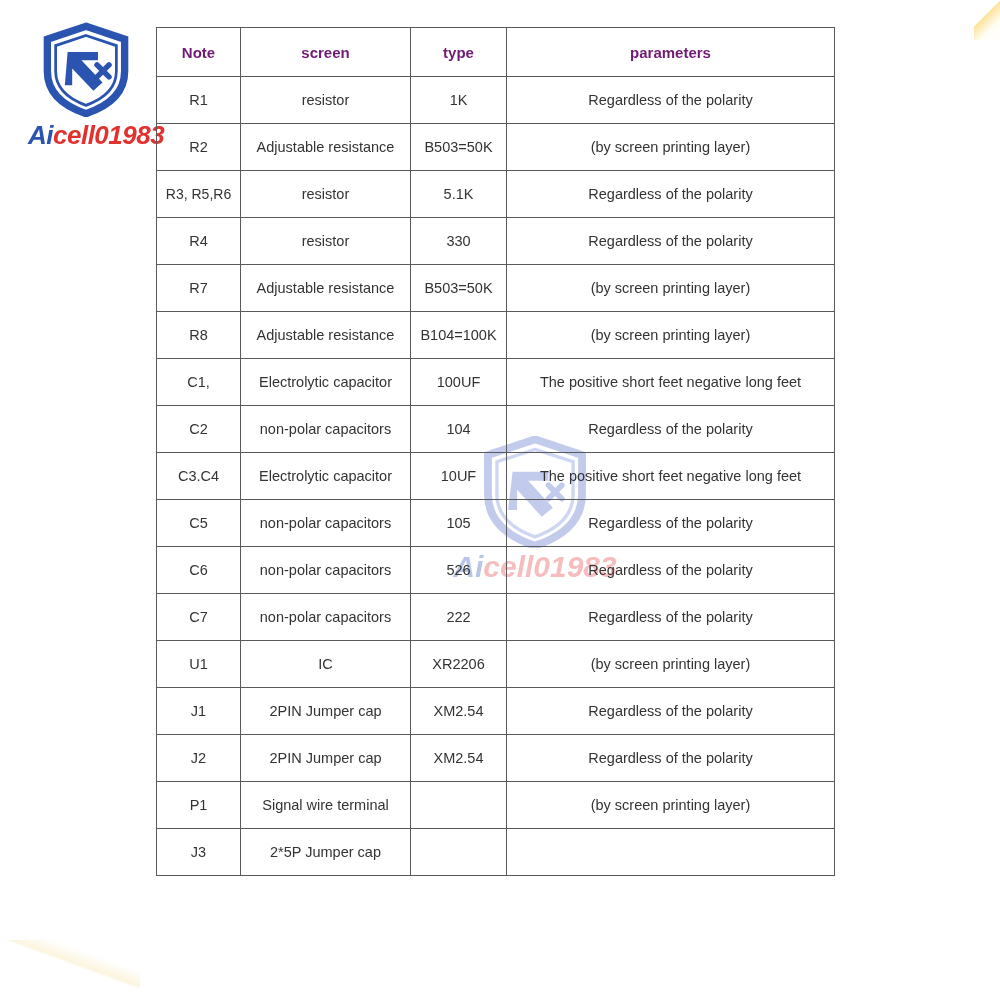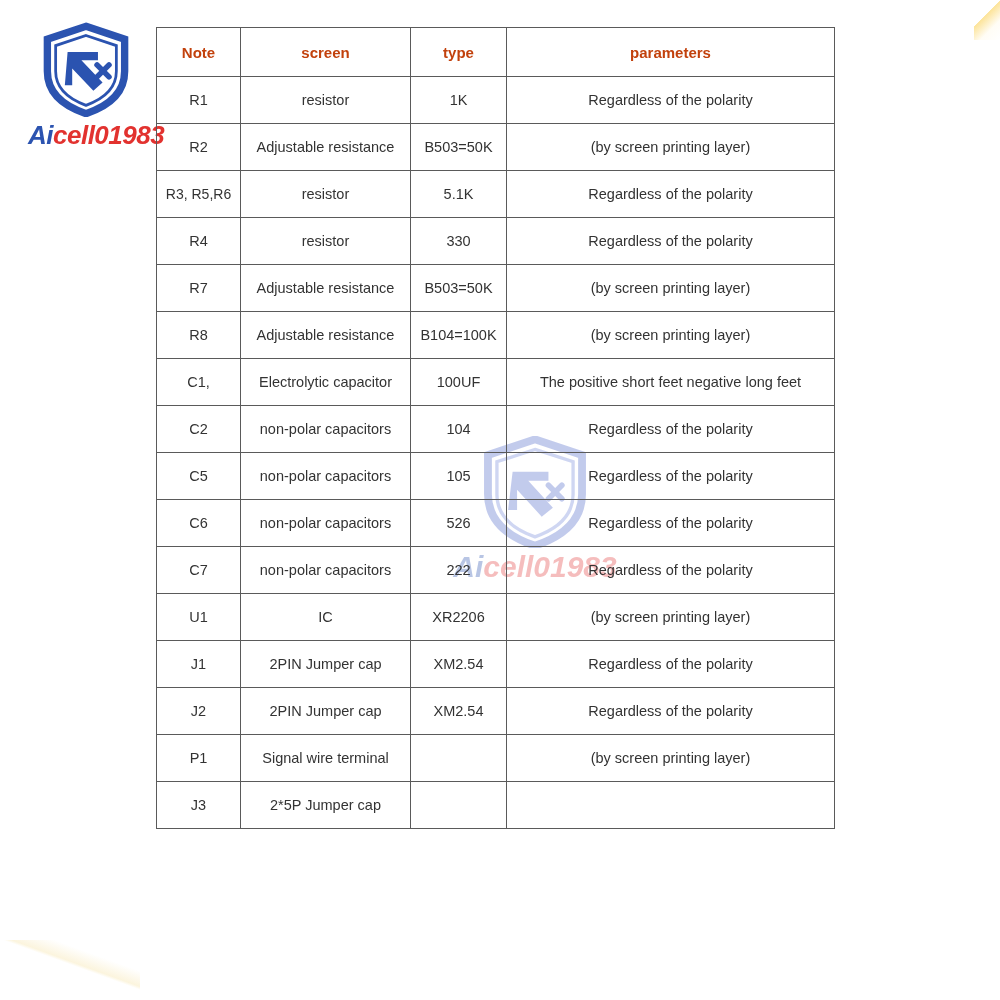--- a/index.html
+++ b/index.html
@@ -110,21 +110,21 @@
     font-size: 14.5px;
     color: #333333;
     font-weight: normal;
     padding: 0 2px;
     overflow: hidden;
     white-space: nowrap;
   }
   table.spec thead th {
     font-weight: bold;
     font-size: 15px;
-    color: #c2410c;
+    color: #701a75;
     height: 48px;
   }
   col.c-note  { width: 84px; }
   col.c-label { width: 170px; }
   col.c-type  { width: 96px; }
   col.c-param { width: 328px; }
 
   .cell-note { font-size: 15px; margin-top: 8px; }
   .cell-note.small { font-size: 14px; text-align: center; }
   .cell-label { font-size: 14.5px; }
@@ -224,20 +224,26 @@
         <td class="cell-type">100UF</td>
         <td class="cell-param">The positive short feet negative long feet</td>
       </tr>
       <tr>
         <td class="cell-note">C2</td>
         <td class="cell-label">non-polar capacitors</td>
         <td class="cell-type">104</td>
         <td class="cell-param">Regardless of the polarity</td>
       </tr>
       <tr>
+        <td class="cell-note">C3.C4</td>
+        <td class="cell-label">Electrolytic capacitor</td>
+        <td class="cell-type">10UF</td>
+        <td class="cell-param">The positive short feet negative long feet</td>
+      </tr>
+      <tr>
         <td class="cell-note">C5</td>
         <td class="cell-label">non-polar capacitors</td>
         <td class="cell-type">105</td>
         <td class="cell-param">Regardless of the polarity</td>
       </tr>
       <tr>
         <td class="cell-note">C6</td>
         <td class="cell-label">non-polar capacitors</td>
         <td class="cell-type">526</td>
         <td class="cell-param">Regardless of the polarity</td>

